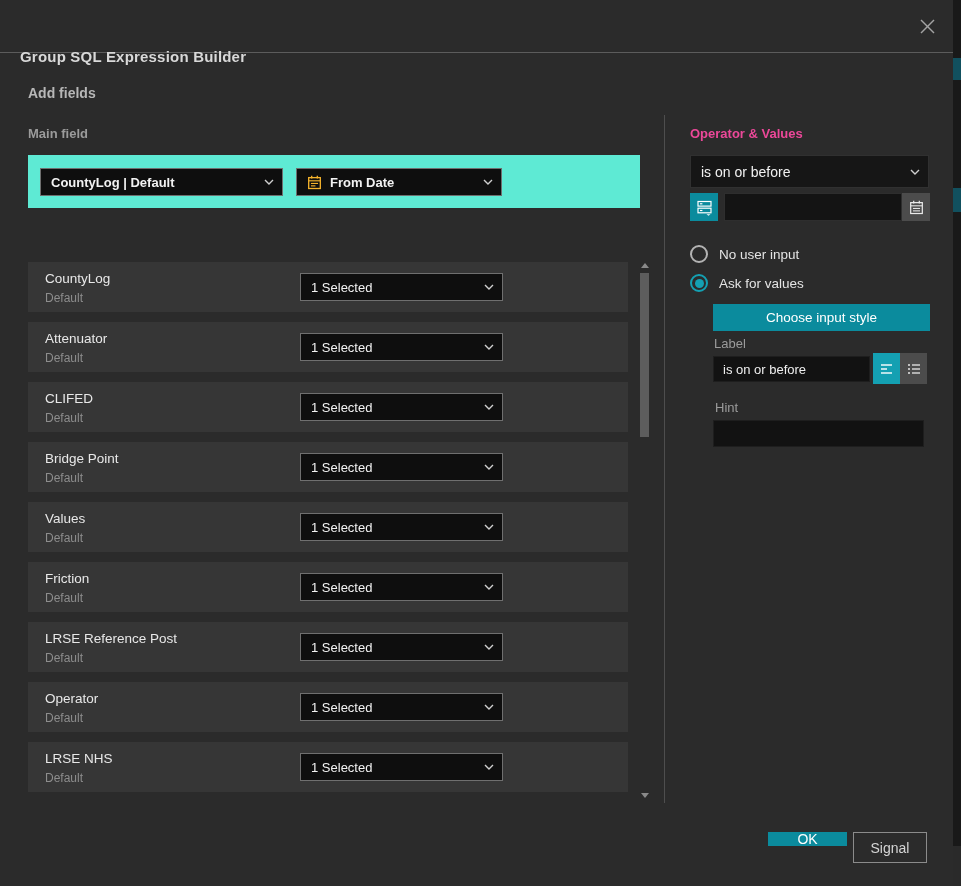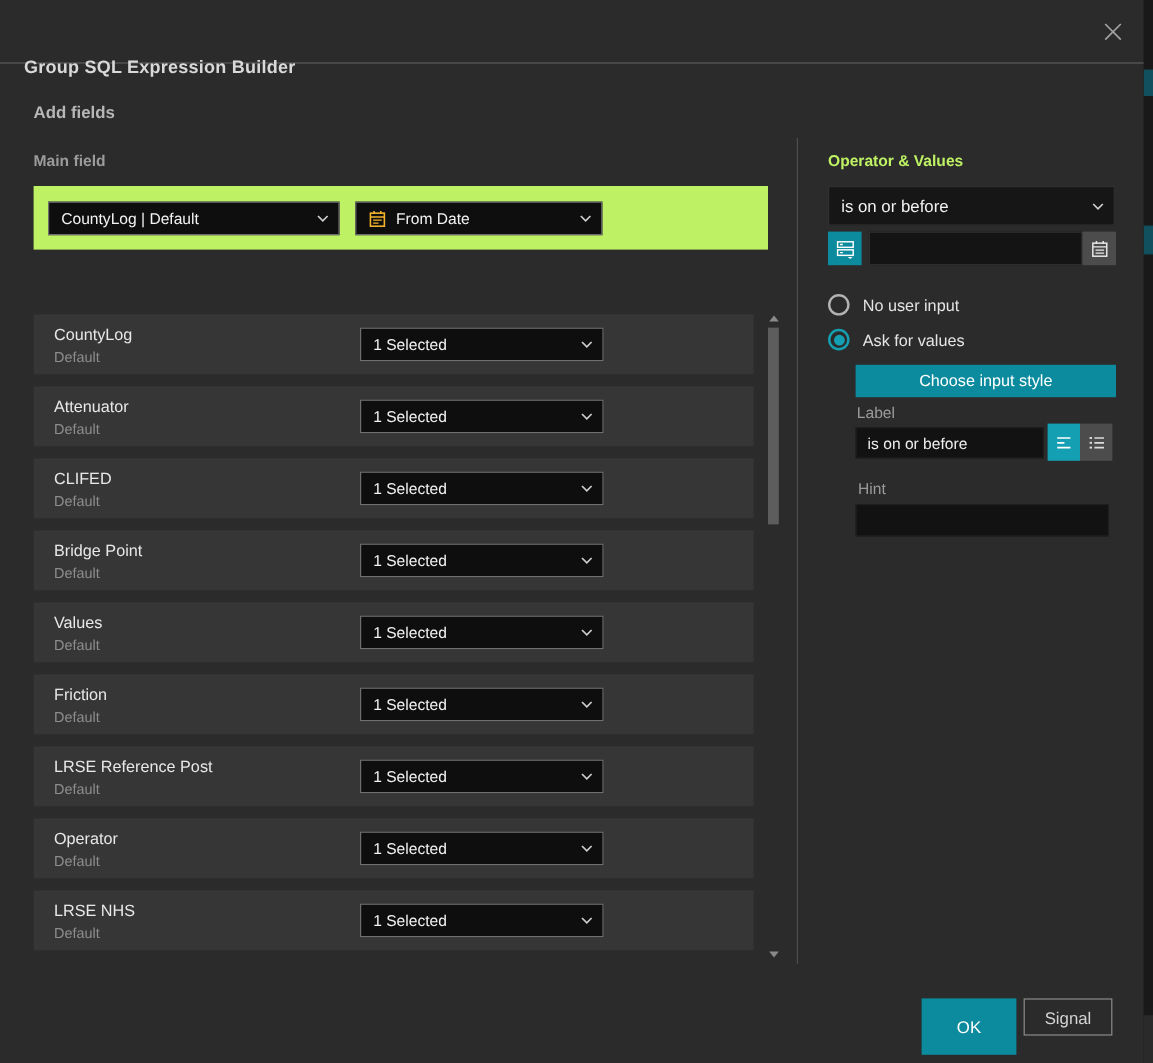--- a/index.html
+++ b/index.html
@@ -17,21 +17,21 @@
   .titlebar{position:absolute;left:0;top:0;width:953px;height:52px;
     border-bottom:1px solid #5c5c5c;}
   .title{position:absolute;left:20px;top:16px;font-size:15px;font-weight:700;
     color:#d9d9d9;letter-spacing:.2px;margin-top:32px;}
   .close-btn{position:absolute;right:12px;top:12px;width:28px;height:28px;
     display:flex;align-items:center;justify-content:center;cursor:pointer;}
 
   .h-add{position:absolute;left:28px;top:85px;font-size:14px;font-weight:700;color:#b7b7b7;}
   .h-main{position:absolute;left:28px;top:126px;font-size:13px;font-weight:700;color:#9b9b9b;}
 
-  .main-panel{position:absolute;left:28px;top:155px;width:612px;height:53px;background:#bef264;}
+  .main-panel{position:absolute;left:28px;top:155px;width:612px;height:53px;background:#5eead4;font-weight:bold;}
 
   .dropdown{display:flex;align-items:center;background:#0e0e0e;border:1px solid #6f6f6f;
     box-sizing:border-box;height:28px;padding:0 8px 0 10px;cursor:pointer;}
   .dd-text{flex:1;font-size:13px;color:#f2f2f2;white-space:nowrap;overflow:hidden;}
   .chevron{display:flex;align-items:center;margin-left:6px;}
   .dd-layer{position:absolute;left:12px;top:13px;width:243px;}
   .dd-field{position:absolute;left:268px;top:13px;width:206px;}
   .dd-field .cal{display:flex;align-items:center;margin-right:8px;}
 
   .fields-list{position:absolute;left:28px;top:262px;width:600px;}
@@ -43,21 +43,21 @@
   
   .sb-up{position:absolute;left:641px;top:263px;width:0;height:0;cursor:pointer;
     border-left:4px solid transparent;border-right:4px solid transparent;border-bottom:5px solid #8a8a8a;}
   .sb-down{position:absolute;left:641px;top:793px;width:0;height:0;cursor:pointer;
     border-left:4px solid transparent;border-right:4px solid transparent;border-top:5px solid #8a8a8a;}
   .sb-thumb{position:absolute;left:640px;top:273px;width:9px;height:164px;background:#5d5d5d;cursor:pointer;}
 
   .v-divider{position:absolute;left:664px;top:115px;width:1px;height:688px;background:#4e4e4e;}
 
   
-  .h-op{position:absolute;left:690px;top:126px;font-size:13px;font-weight:700;color:#bef264;}
+  .h-op{position:absolute;left:690px;top:126px;font-size:13px;font-weight:700;color:#ec4899;}
   .op-dd{position:absolute;left:690px;top:155px;width:239px;height:33px;background:#161616;
     border:1px solid #303030;}
   .op-dd .dd-text{font-size:14px;}
 
   .val-btn{position:absolute;left:690px;top:193px;width:28px;height:28px;background:var(--accent,#0b8b9d);
     display:flex;align-items:center;justify-content:center;cursor:pointer;}
   .val-input{position:absolute;left:724px;top:193px;width:178px;height:28px;background:#141414;
     border:1px solid #2e2e2e;box-sizing:border-box;color:#eee;font-size:13px;padding:0 8px;outline:none;
     font-family:"Liberation Sans",sans-serif;}
   .cal-btn{position:absolute;left:902px;top:193px;width:28px;height:28px;background:#4c4c4c;
@@ -83,21 +83,21 @@
   .seg{position:absolute;top:353px;width:27px;height:31px;display:flex;align-items:center;
     justify-content:center;cursor:pointer;}
   .seg.active{left:873px;background:var(--accent2,#14a0b2);}
   .seg.inactive{left:900px;background:#4c4c4c;}
 
   .hint-label{position:absolute;left:715px;top:400px;font-size:13px;color:#9b9b9b;}
   .hint-input{position:absolute;left:713px;top:420px;width:211px;height:27px;background:#121212;
     border:1px solid #1e1e1e;box-sizing:border-box;color:#efefef;font-size:13px;padding:0 9px;outline:none;
     font-family:"Liberation Sans",sans-serif;}
 
-  .ok-btn{position:absolute;left:768px;top:832px;width:79px;height:47px;background:var(--accent,#0b8b9d);
+  .ok-btn{position:absolute;left:768px;top:832px;width:79px;height:14px;background:var(--accent,#0b8b9d);
     color:#fff;font-size:14px;display:flex;align-items:center;justify-content:center;cursor:pointer;
     border:none;font-family:"Liberation Sans",sans-serif;}
   .cancel-btn{position:absolute;left:853px;top:832px;width:74px;height:31px;background:transparent;
     border:1px solid #8b8b8b;box-sizing:border-box;color:#d4d4d4;font-size:14px;display:flex;
     align-items:center;justify-content:center;cursor:pointer;font-family:"Liberation Sans",sans-serif;}
 </style>
 </head>
 <body>
 
 <div class="screen">

